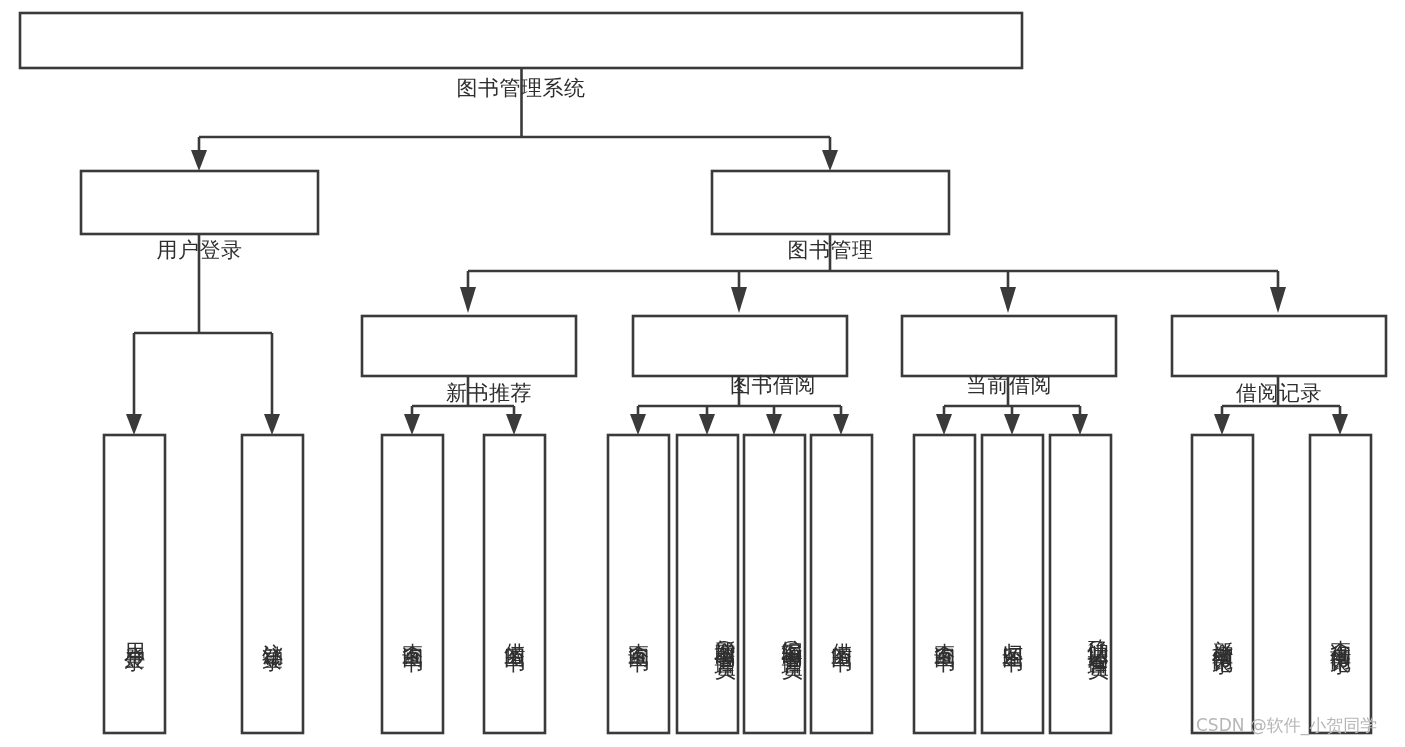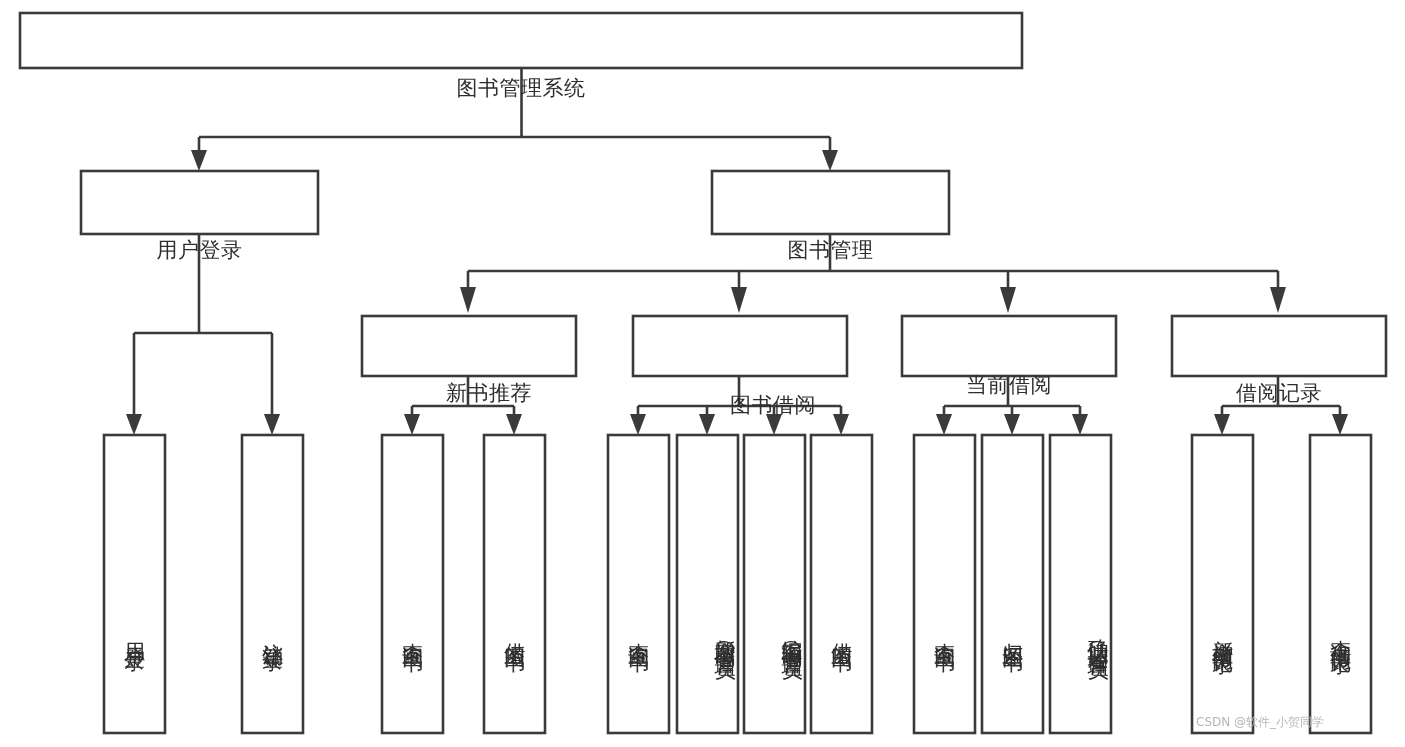--- a/index.html
+++ b/index.html
@@ -58,21 +58,21 @@
   }
   .node-label.vertical {
     writing-mode: vertical-rl;
     text-orientation: upright;
     font-size: 21px;
     line-height: 1.25;
     letter-spacing: 3px;
   }
   .watermark {
     position: absolute;
-    font-size: 12px;
+    font-size: 17px;
     color: #b6b6b6;
     white-space: nowrap;
     font-family: "DejaVu Sans", "Liberation Sans", sans-serif;
   }
 </style>
 </head>
 <body>
 
 <div id="diagram-root">
 
@@ -173,21 +173,21 @@
       <rect class="node-box" x="1310" y="435" width="61" height="298"></rect>
     </g>
   </svg>
 
   <div class="node-label horizontal" style="left:20px; top:13px; width:1002px; height:55px;">图书管理系统</div>
 
   <div class="node-label horizontal" style="left:81px; top:171px; width:237px; height:63px;">用户登录</div>
   <div class="node-label horizontal" style="left:712px; top:171px; width:237px; height:63px;">图书管理</div>
 
   <div class="node-label horizontal" style="left:362px; top:316px; width:214px; height:60px;padding-left:20px;">新书推荐</div>
-  <div class="node-label horizontal" style="left:633px; top:320px; width:214px; height:76px;padding-left:33px;">图书借阅</div>
+  <div class="node-label horizontal" style="left:633px; top:300px; width:214px; height:76px;padding-left:33px;">图书借阅</div>
   <div class="node-label horizontal" style="left:902px; top:316px; width:214px; height:44px;">当前借阅</div>
   <div class="node-label horizontal" style="left:1172px; top:316px; width:214px; height:60px;">借阅记录</div>
 
   <div class="node-label vertical" style="left:104px; top:435px; width:61px; height:298px;">用户登录</div>
   <div class="node-label vertical" style="left:242px; top:435px; width:61px; height:298px;">注销登录</div>
   <div class="node-label vertical" style="left:382px; top:435px; width:61px; height:298px;">查询图书</div>
   <div class="node-label vertical" style="left:484px; top:435px; width:61px; height:298px;">借阅图书</div>
   <div class="node-label vertical" style="left:608px; top:435px; width:61px; height:298px;">查询图书</div>
   <div class="node-label vertical" style="left:677px; top:435px; width:61px; height:298px; align-items:flex-start; padding-top:6px; box-sizing:border-box;">新增图书（管理员）</div>
   <div class="node-label vertical" style="left:744px; top:435px; width:61px; height:298px; align-items:flex-start; padding-top:6px; box-sizing:border-box;">编辑图书（管理员）</div>

